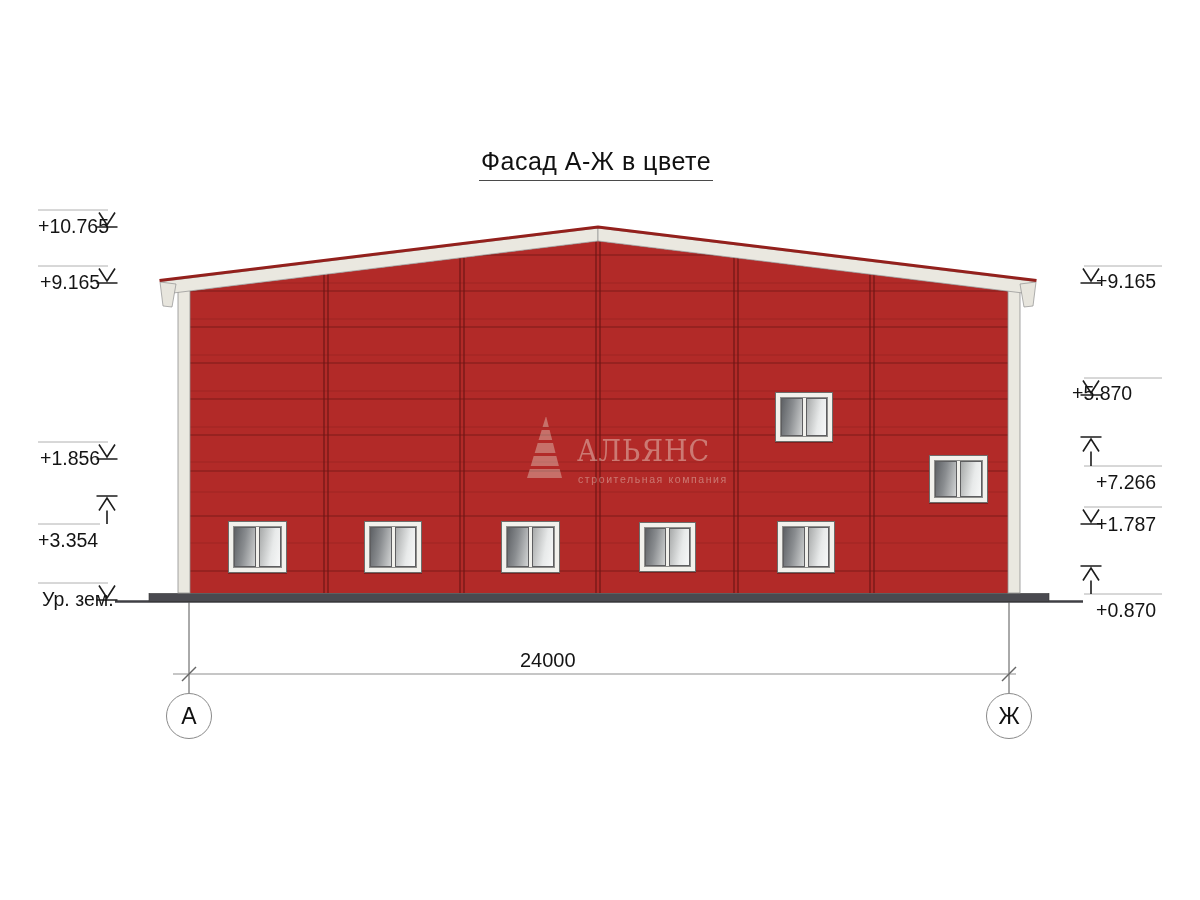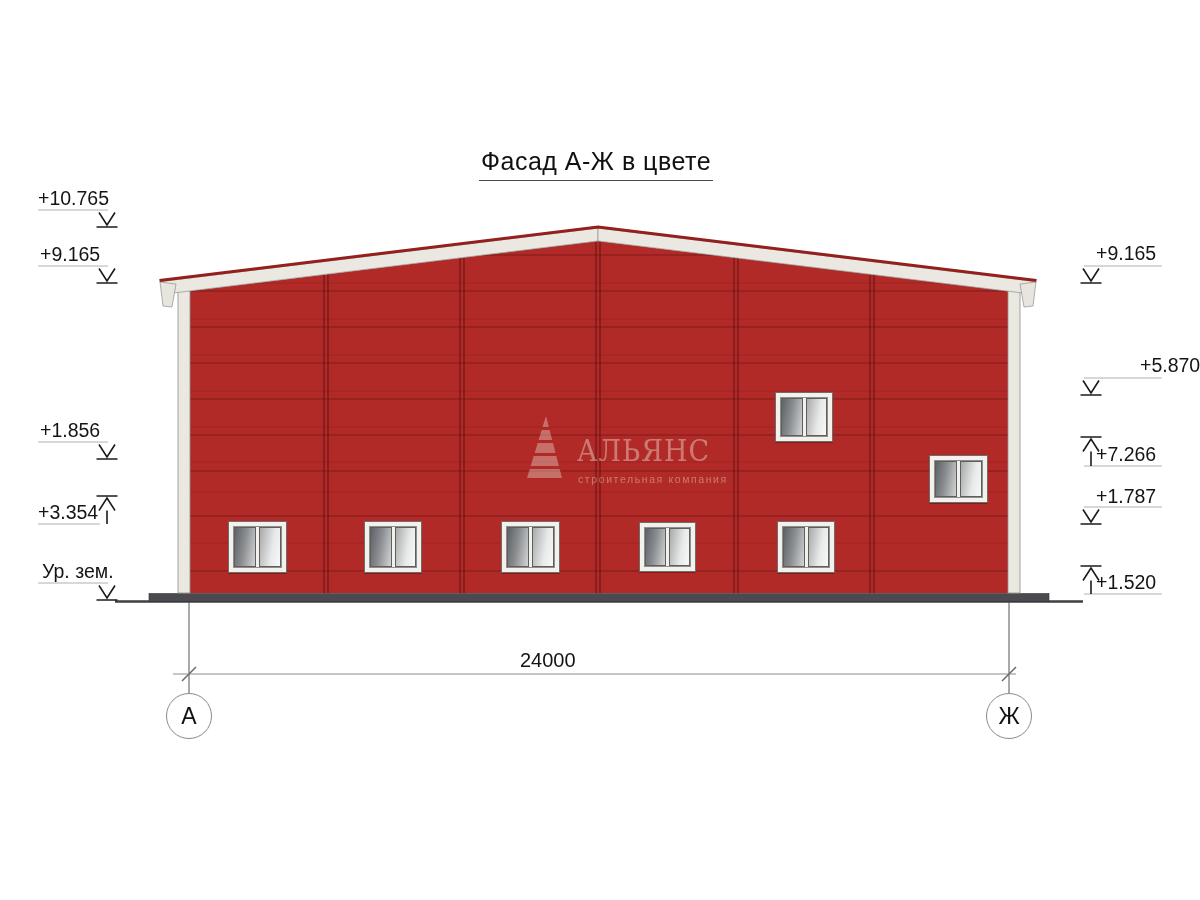--- a/index.html
+++ b/index.html
@@ -6,21 +6,21 @@
   .canvas{
     position:relative;width:1200px;height:900px;background:#ffffff;overflow:hidden;
     font-family:"Liberation Sans", sans-serif;color:#151515;
   }
   svg{position:absolute;left:0;top:0;}
   .title{
     position:absolute;left:479px;top:147px;
     font-size:25px;letter-spacing:.5px;color:#111;
     border-bottom:1.5px solid #4a4a4a;padding:0 2px 4px 2px;white-space:nowrap;
   }
-  .elev{position:absolute;font-size:19.5px;line-height:19px;white-space:nowrap;color:#141414;}
+  .elev{position:absolute;font-size:19.5px;line-height:19px;white-space:nowrap;color:#141414;margin-top:28px;}
   .dim-text{position:absolute;left:520px;top:649px;width:80px;text-align:left;font-size:20px;color:#141414;}
   .axis{
     position:absolute;width:46px;height:46px;border-radius:50%;
     border:1.2px solid #8a8a8a;background:#fff;box-sizing:border-box;
     display:flex;align-items:center;justify-content:center;
     font-size:23px;color:#111;
   }
   .window{position:absolute;background:#F2F1EC;border:1px solid #6d6d6b;box-shadow:0 1px 0 rgba(0,0,0,.28);}
   .panes{position:absolute;left:4px;right:4px;top:4px;bottom:4px;border:1px solid #8e8e8c;background:#F2F1EC;display:flex;gap:3px;}
   .pane{flex:1;border:1px solid #5e5e60;}
@@ -191,23 +191,23 @@
   <div class="wm-name">АЛЬЯНС</div>
   <div class="wm-tag">строительная компания</div>
 
   <div class="elev" style="left:38px;top:189px">+10.765</div>
   <div class="elev" style="left:40px;top:245px">+9.165</div>
   <div class="elev" style="left:40px;top:421px">+1.856</div>
   <div class="elev" style="left:38px;top:503px">+3.354</div>
   <div class="elev" style="left:42px;top:562px">Ур. зем.</div>
 
   <div class="elev" style="left:1096px;top:244px">+9.165</div>
-  <div class="elev" style="left:1140px;top:356px">+5.870</div>
+  <div class="elev" style="left:1072px;top:356px">+5.870</div>
   <div class="elev" style="left:1096px;top:445px">+7.266</div>
   <div class="elev" style="left:1096px;top:487px">+1.787</div>
-  <div class="elev" style="left:1096px;top:573px">+1.520</div>
+  <div class="elev" style="left:1096px;top:573px">+0.870</div>
 
   <div class="dim-text">24000</div>
 
   <div class="axis" style="left:166px;top:693px">А</div>
   <div class="axis" style="left:986px;top:693px">Ж</div>
 
 </div>
 
 </body></html>

